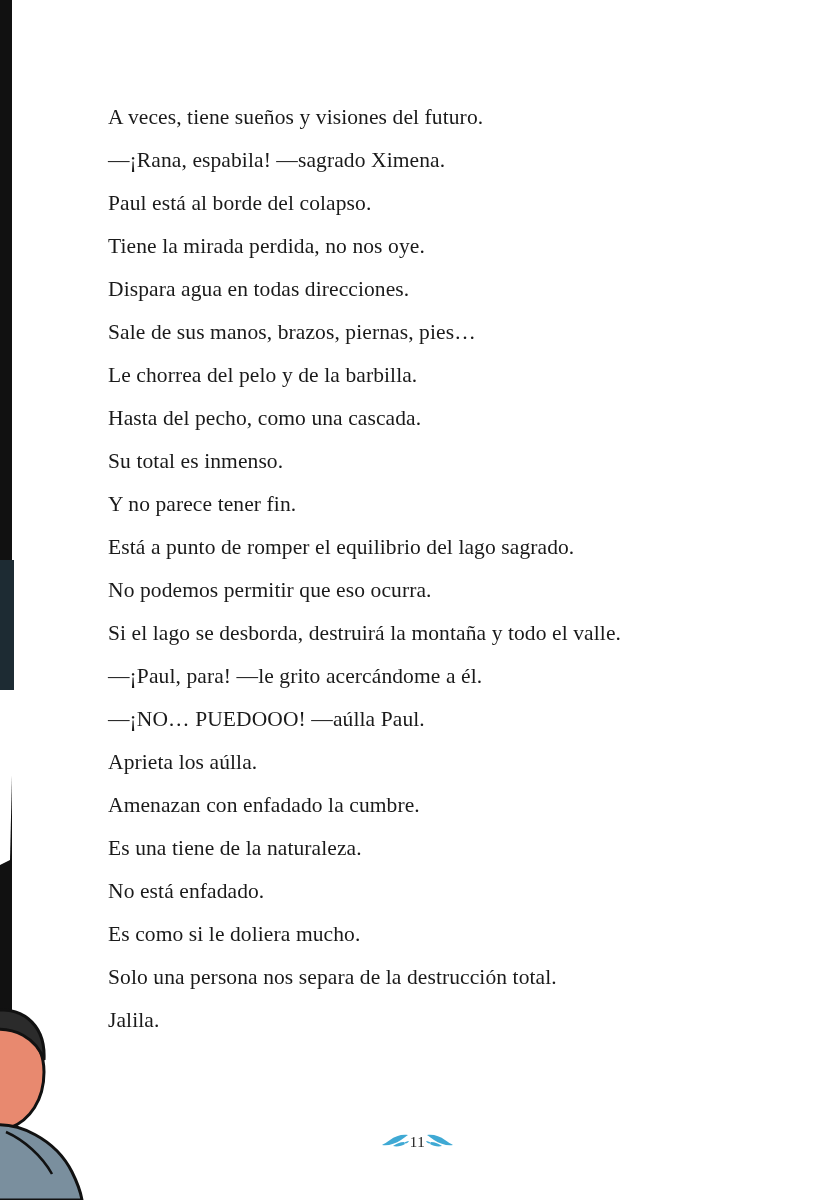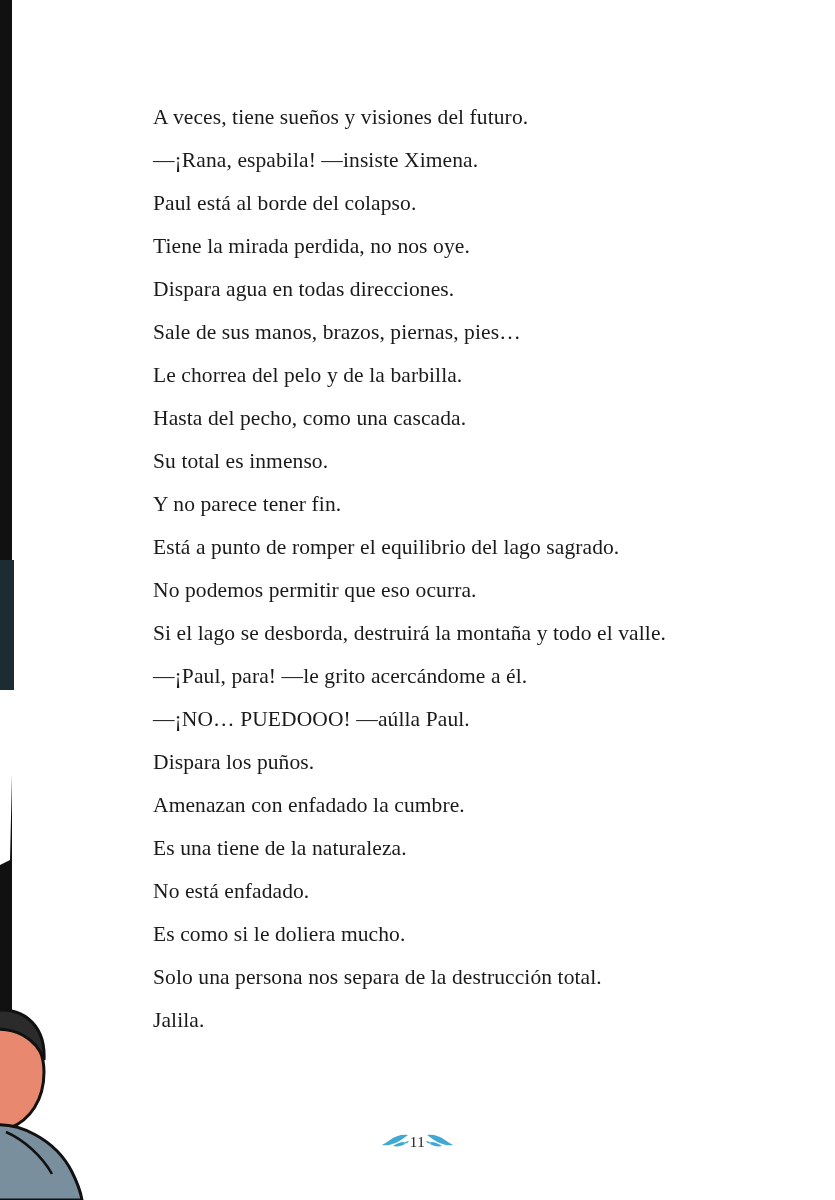--- a/index.html
+++ b/index.html
@@ -49,21 +49,20 @@
     left: 108px;
     top: 96px;
     width: 660px;
   }
   .line {
     font-size: 21.5px;
     line-height: 43px;
     color: #1a1a1a;
     letter-spacing: 0.1px;
     white-space: pre;
-    margin-left: 45px;
   }
 
   
   .footer {
     position: absolute;
     left: 0;
     right: 0;
     bottom: 48px;
     display: flex;
     align-items: center;
@@ -97,35 +96,35 @@
     <path d="M-10 452 C 18 444, 46 462, 44 500 C 36 478, 14 466, -10 470 Z" fill="#2b2b2b" stroke="#111111" stroke-width="3"></path>
 
     <path d="M-12 566 C 18 560, 56 580, 72 612 C 80 628, 82 640, 82 640 L -12 640 Z" fill="#7a8f9e" stroke="#111111" stroke-width="3"></path>
 
     <path d="M6 572 C 24 580, 42 596, 52 614" fill="none" stroke="#111111" stroke-width="2.5"></path>
   </svg>
 </div>
 
 <div class="text-block">
   <div class="line">A veces, tiene sueños y visiones del futuro.</div>
-  <div class="line">—¡Rana, espabila! —insiste Ximena.</div>
+  <div class="line">—¡Rana, espabila! —sagrado Ximena.</div>
   <div class="line">Paul está al borde del colapso.</div>
   <div class="line">Tiene la mirada perdida, no nos oye.</div>
   <div class="line">Dispara agua en todas direcciones.</div>
   <div class="line">Sale de sus manos, brazos, piernas, pies…</div>
   <div class="line">Le chorrea del pelo y de la barbilla.</div>
   <div class="line">Hasta del pecho, como una cascada.</div>
   <div class="line">Su total es inmenso.</div>
   <div class="line">Y no parece tener fin.</div>
   <div class="line">Está a punto de romper el equilibrio del lago sagrado.</div>
   <div class="line">No podemos permitir que eso ocurra.</div>
   <div class="line">Si el lago se desborda, destruirá la montaña y todo el valle.</div>
   <div class="line">—¡Paul, para! —le grito acercándome a él.</div>
   <div class="line">—¡NO… PUEDOOO! —aúlla Paul.</div>
-  <div class="line">Dispara los puños.</div>
+  <div class="line">Aprieta los aúlla.</div>
   <div class="line">Amenazan con enfadado la cumbre.</div>
   <div class="line">Es una tiene de la naturaleza.</div>
   <div class="line">No está enfadado.</div>
   <div class="line">Es como si le doliera mucho.</div>
   <div class="line">Solo una persona nos separa de la destrucción total.</div>
   <div class="line">Jalila.</div>
 </div>
 
 <div class="footer">
   <span class="splash">

